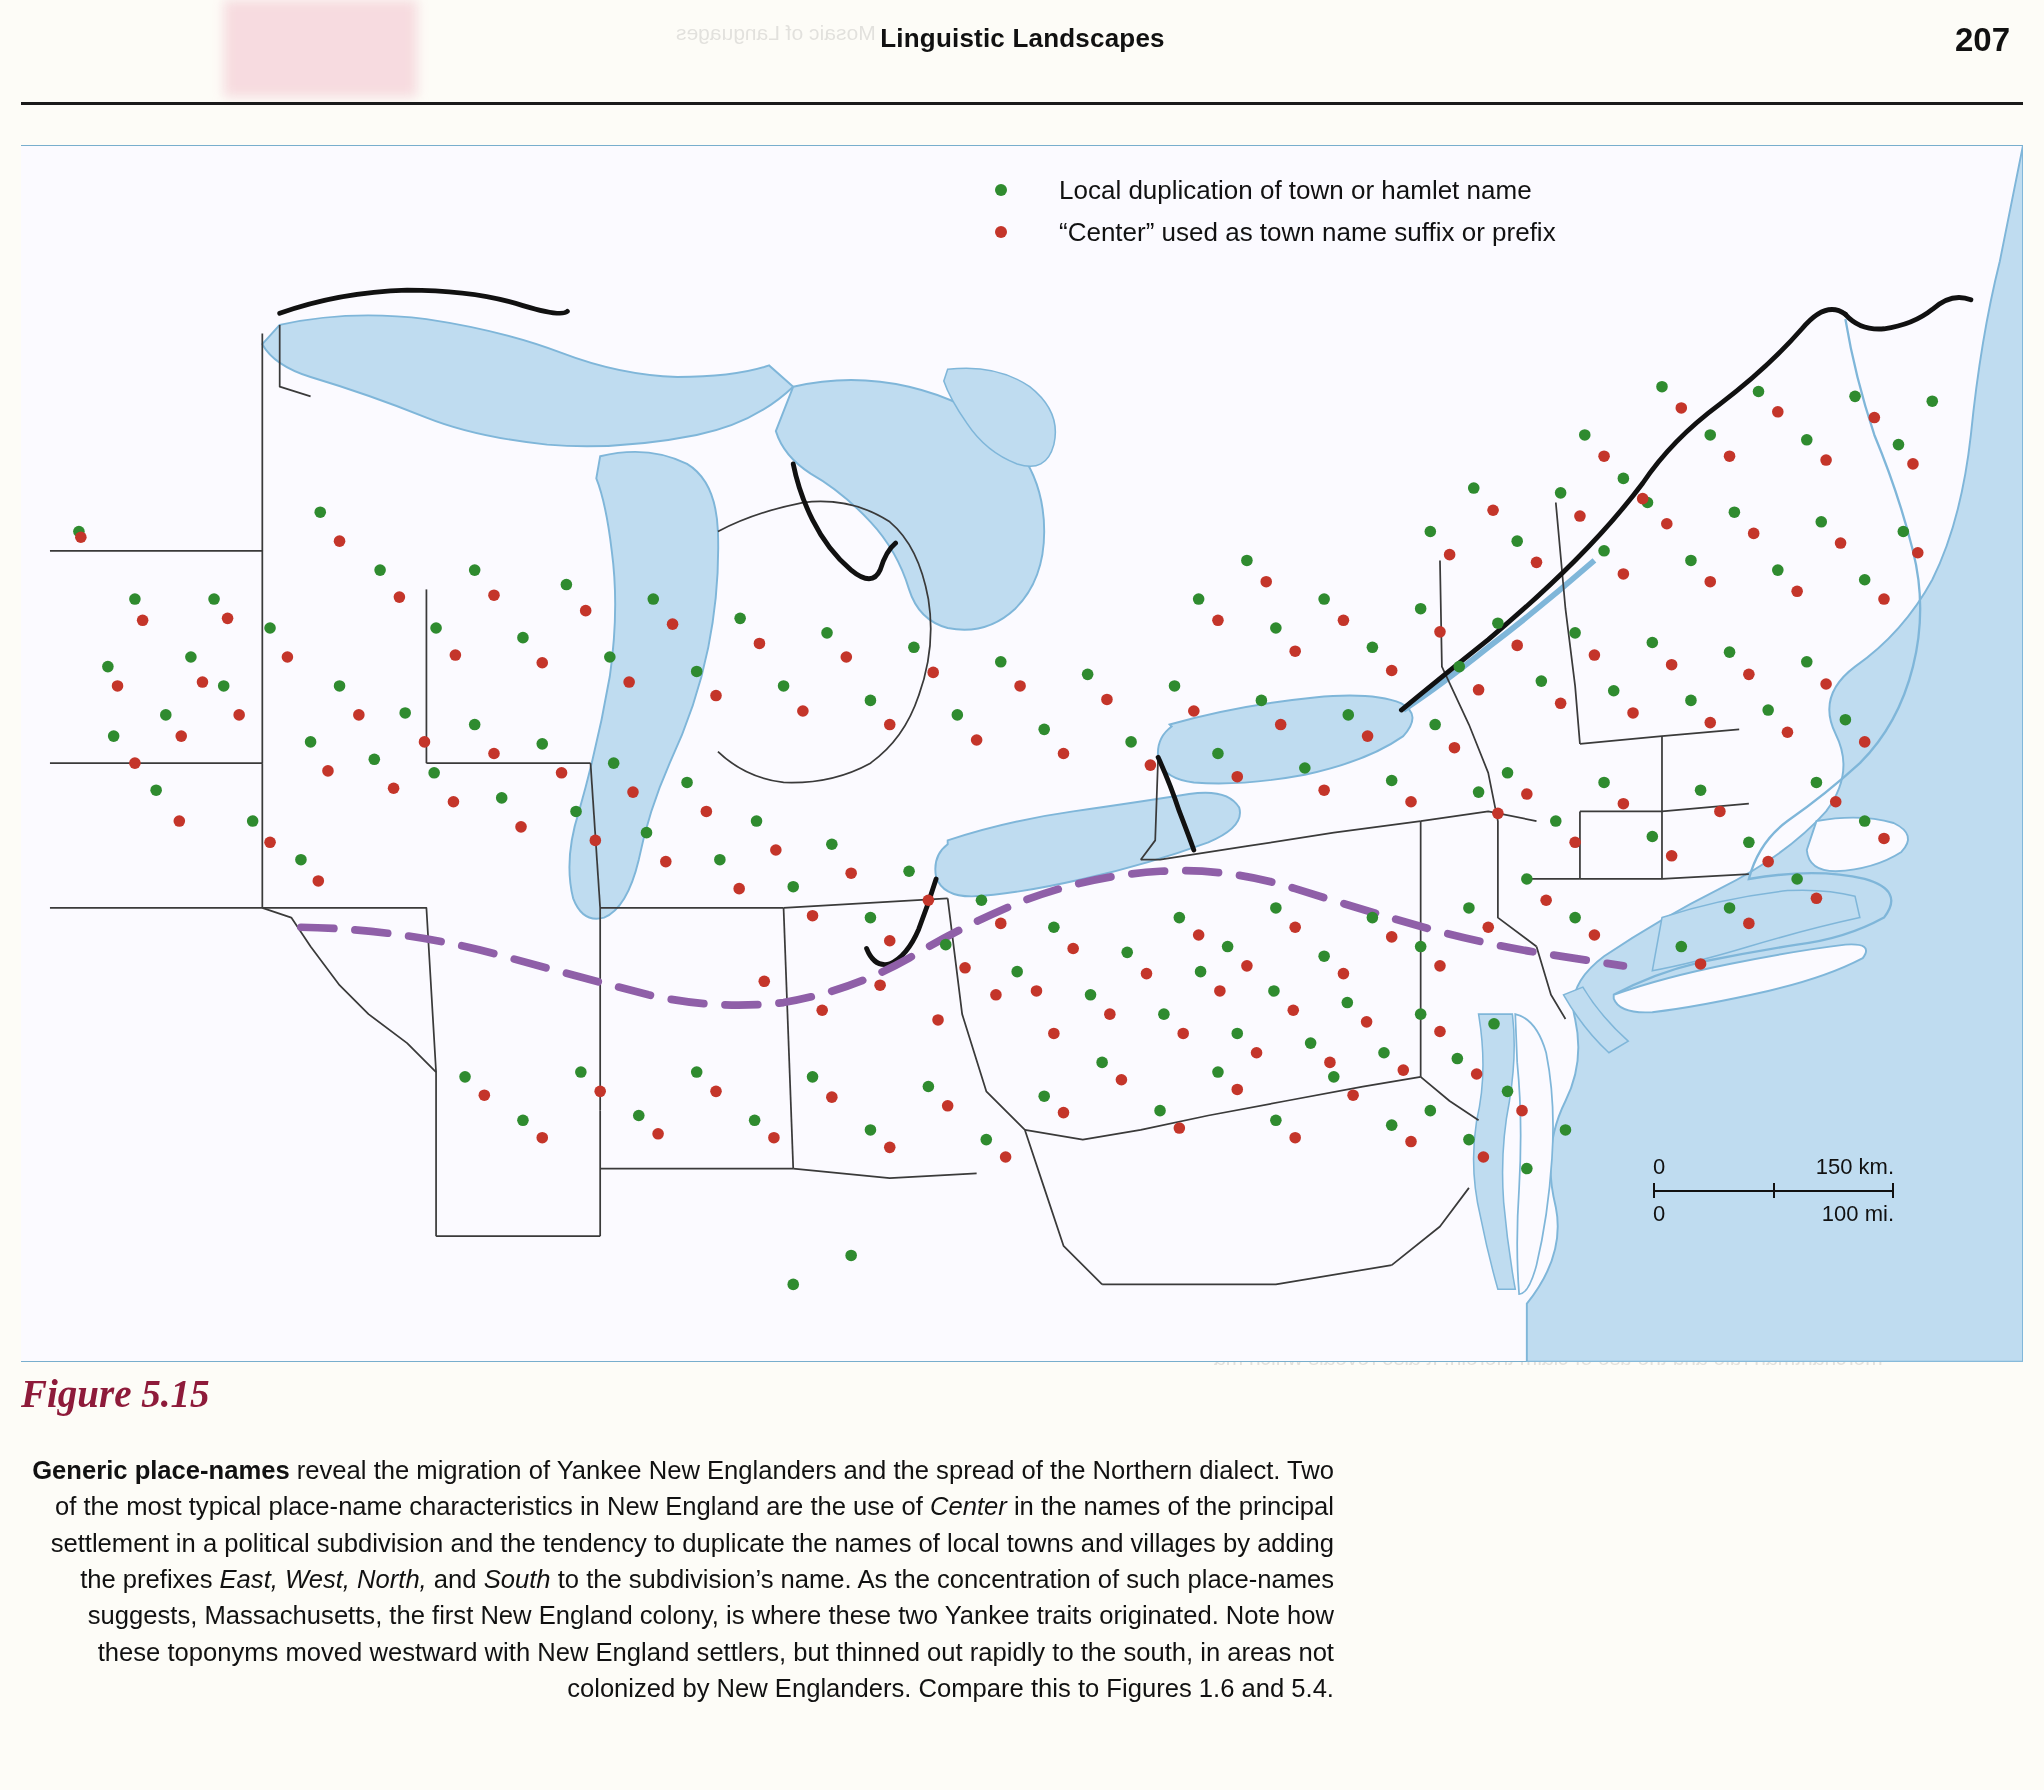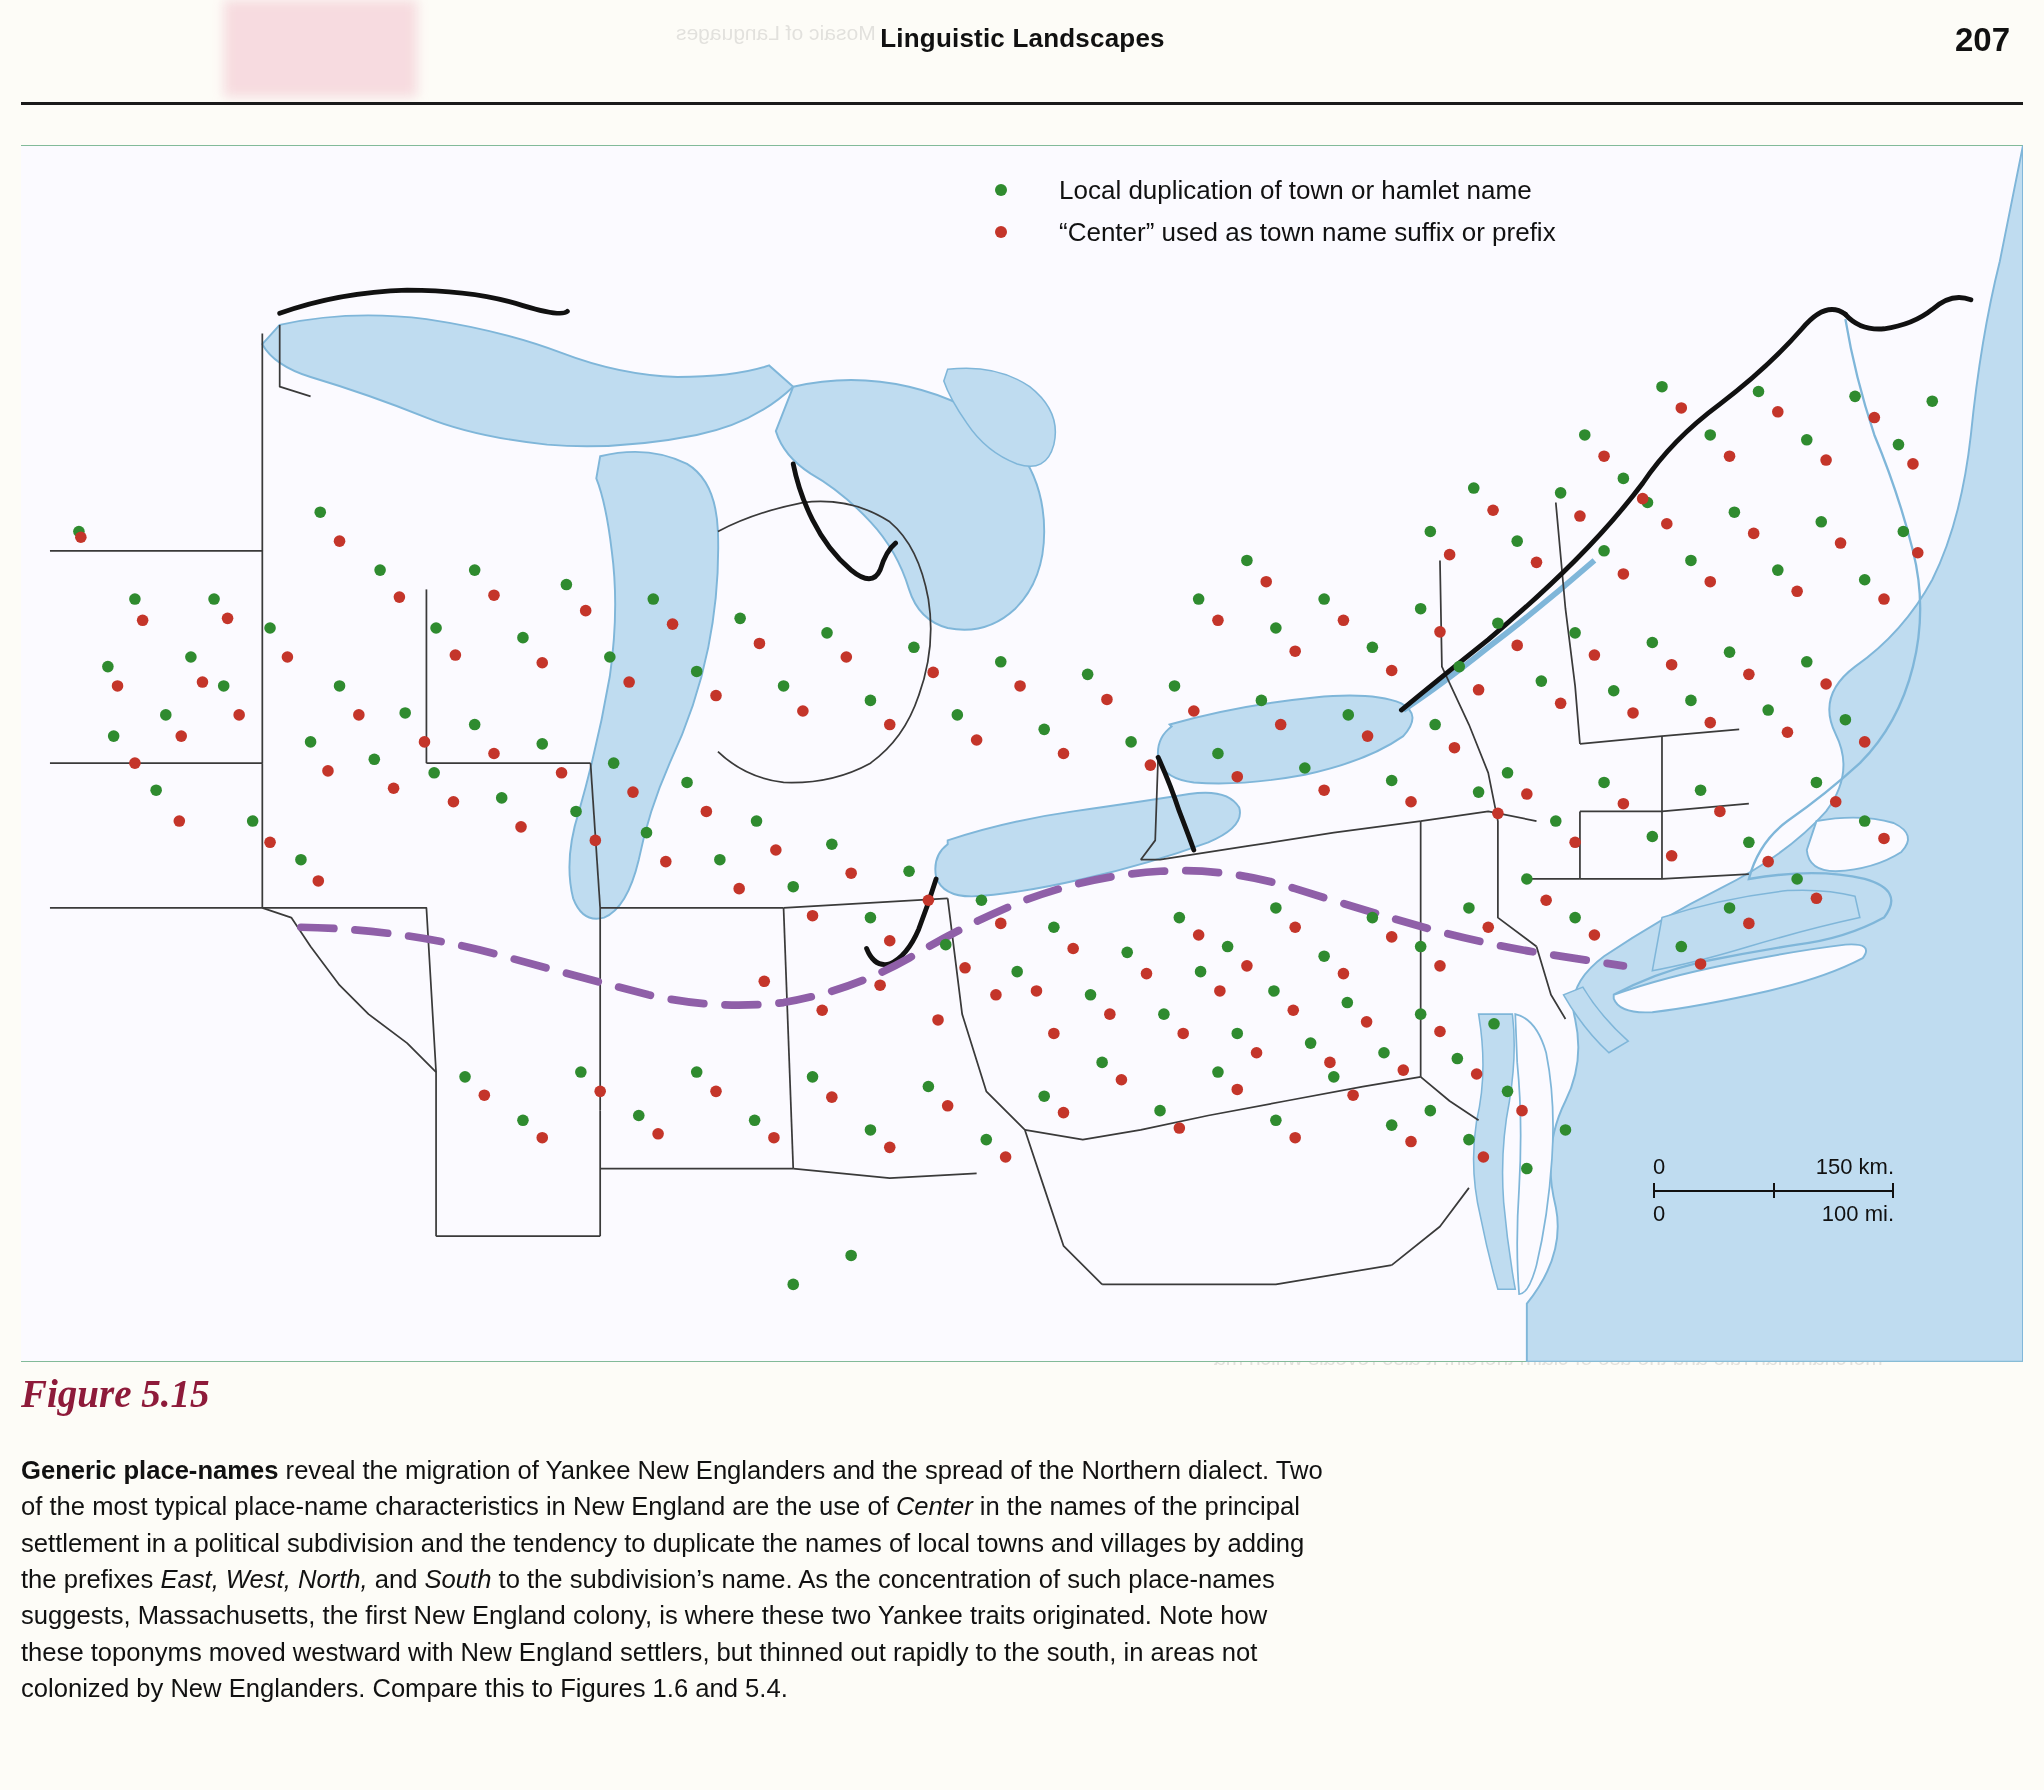--- a/index.html
+++ b/index.html
@@ -67,21 +67,21 @@
     background: rgba(240,180,195,0.45);
     filter: blur(5.8px);
   }
 
   
   #map-figure {
     position: absolute;
     left: 21px; top: 145px;
     width: 2002px;
     height: 1217px;
-    background: #15803d;
+    background: #0369a1;
     overflow: hidden;
   }
   #map-svg { position: absolute; left: 0; top: 0; }
 
   
   #map-legend {
     position: absolute;
     left: 922px; top: 24px;
     width: 695px;
     font-size: 26px;
@@ -161,21 +161,21 @@
     font-family: "Liberation Serif", serif;
     font-weight: bold;
     font-style: italic;
     font-size: 39px;
     color: #8e1b3a;
     margin-bottom: 7.7px;
   }
   #caption-text {
     font-size: 25.6px;
     line-height: 1.42;
-    text-align: left;
+    text-align: right;
     margin-top: 36px;
   }
   #caption-text b { font-weight: bold; }
   #caption-text i { font-style: italic; }
 
   
   #ghost-lower {
     position: absolute;
     left: 9.7px; top: 1043px;
     width: 1371px;

